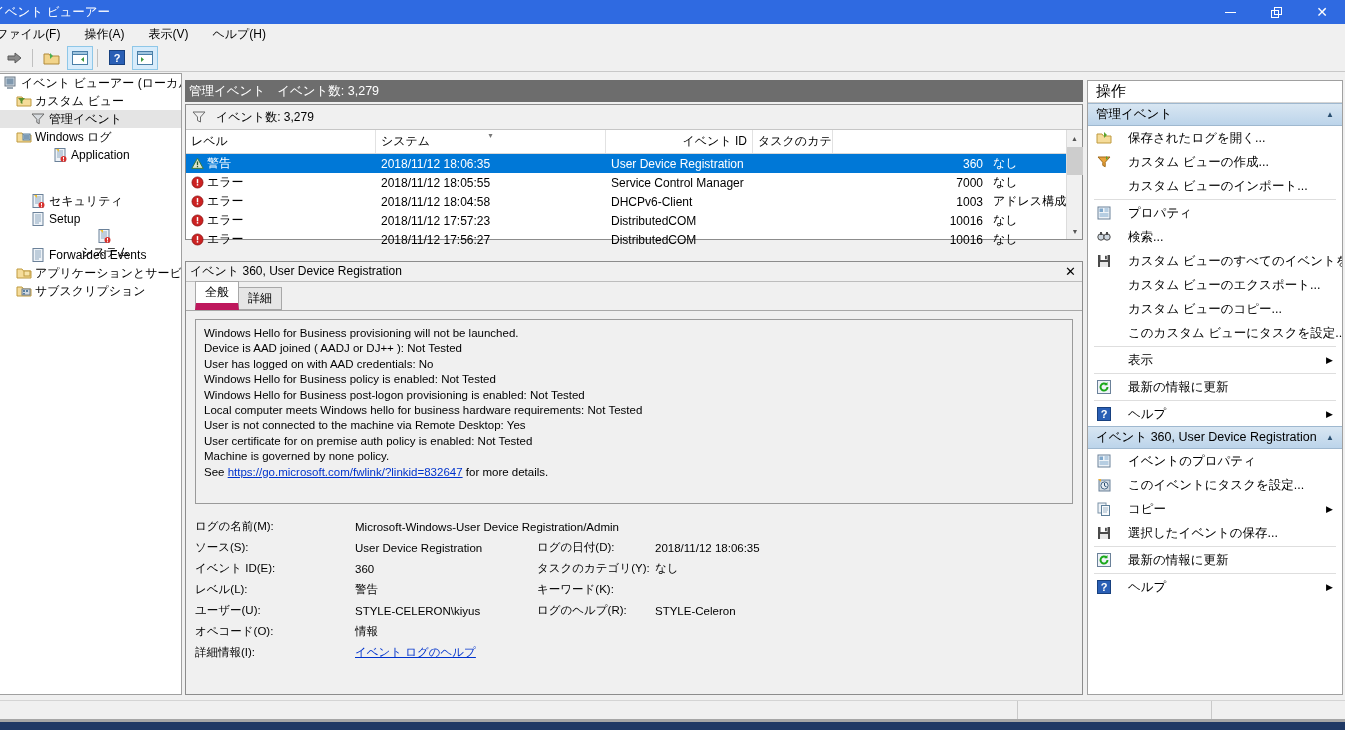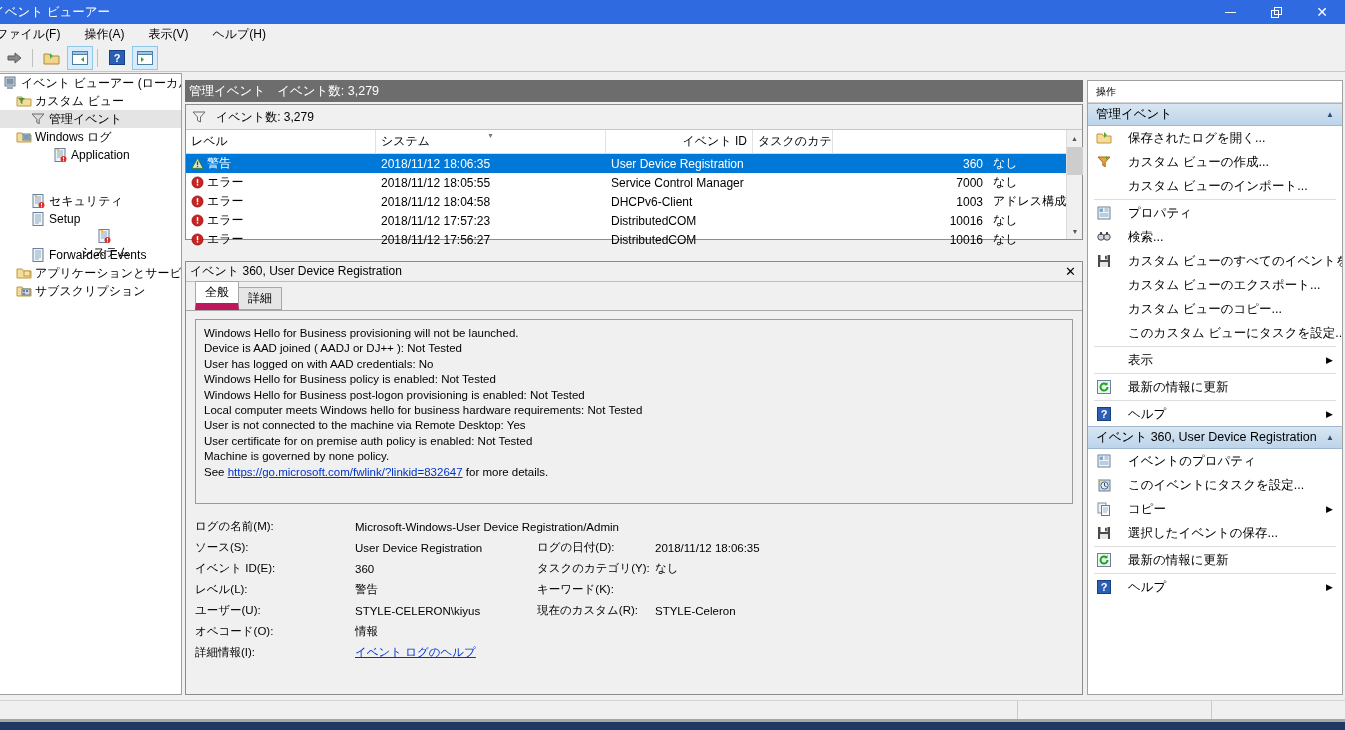--- a/index.html
+++ b/index.html
@@ -145,21 +145,21 @@
   .fv { width: 182px; flex: 0 0 182px; }
   .fk2 { width: 118px; flex: 0 0 118px; }
   .fv2 { flex: 1; }
   .fv a, .flink { color: #0033cc; text-decoration: underline; }
 
   
   .actions {
     position: absolute; left: 1087px; top: 80px; width: 256px; height: 615px;
     background: #ffffff; border: 1px solid #a0a0a0;
   }
-  .ahdr { height: 22px; display: flex; align-items: center; padding-left: 8px; font-size: 10px; background: #ffffff; border-bottom: 1px solid #d4d4d4; }
+  .ahdr { height: 22px; display: flex; align-items: center; padding-left: 8px; font-size: 15px; background: #ffffff; border-bottom: 1px solid #d4d4d4; }
   .asec {
     height: 23px; display: flex; align-items: center; justify-content: space-between;
     padding: 0 8px 0 8px; font-size: 12.5px;
     background: linear-gradient(to bottom, #d8e6f2 0%, #bcd4ea 100%);
     border-top: 1px solid #9fb8cf; border-bottom: 1px solid #9fb8cf;
   }
   .arow {
     height: 24px; display: flex; align-items: center; padding-left: 8px;
     font-size: 12.5px; gap: 16px; white-space: nowrap; overflow: hidden; position: relative;
   }
@@ -505,21 +505,21 @@
           </div>
           <div class="frow">
             <span class="fk">レベル(L):</span>
             <span class="fv">警告</span>
             <span class="fk2">キーワード(K):</span>
             <span class="fv2"></span>
           </div>
           <div class="frow">
             <span class="fk">ユーザー(U):</span>
             <span class="fv">STYLE-CELERON\kiyus</span>
-            <span class="fk2">現在のカスタム(R):</span>
+            <span class="fk2">ログのヘルプ(R):</span>
             <span class="fv2">STYLE-Celeron</span>
           </div>
           <div class="frow">
             <span class="fk">オペコード(O):</span>
             <span class="fv2">情報</span>
           </div>
           <div class="frow">
             <span class="fk">詳細情報(I):</span>
             <span class="fv2 flink">イベント ログのヘルプ</span>
           </div>

